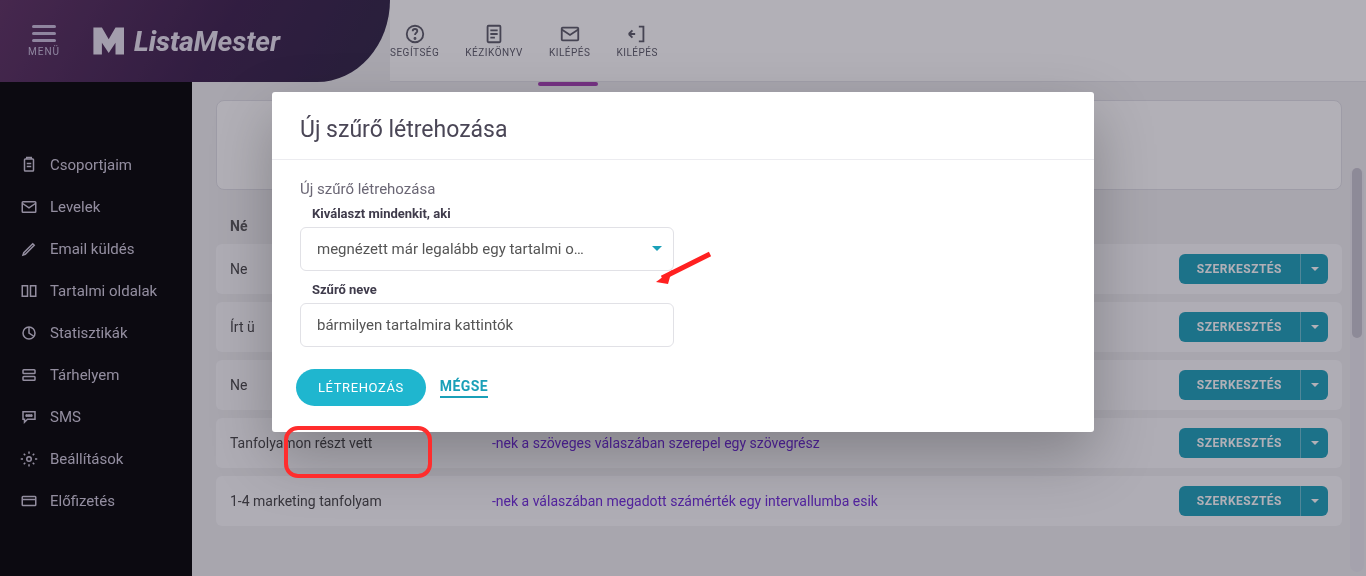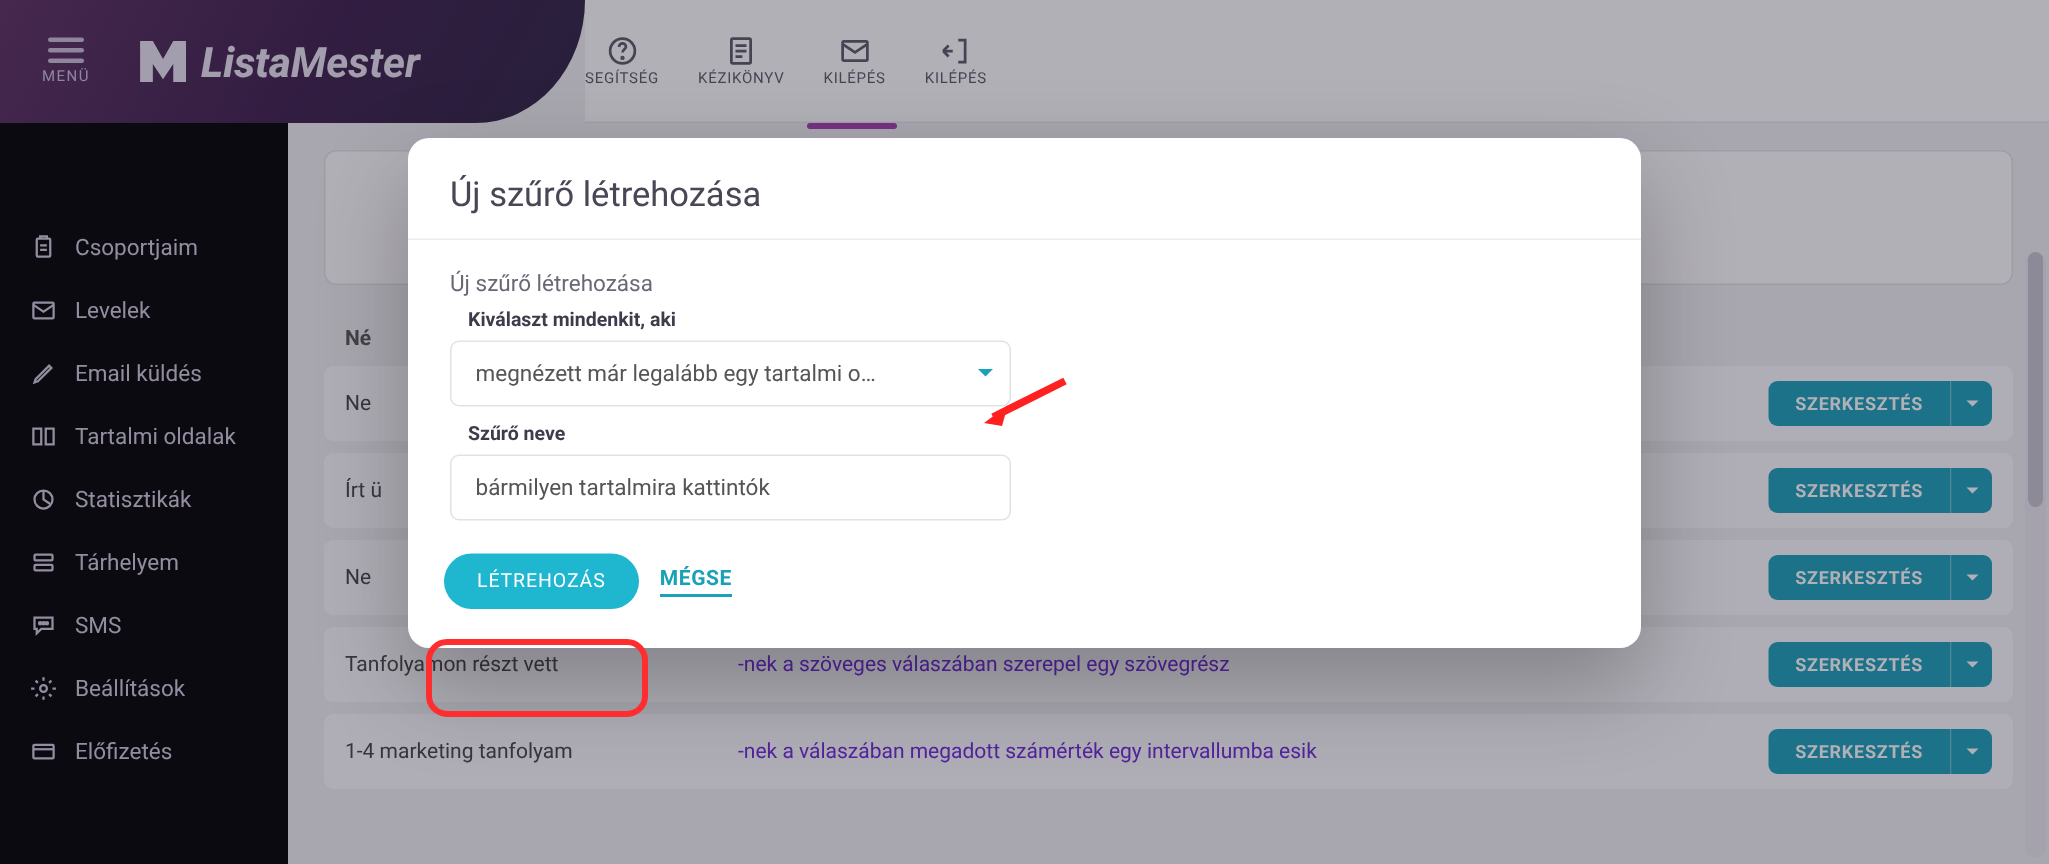--- a/index.html
+++ b/index.html
@@ -60,21 +60,21 @@
   .row .actions { display:flex; gap:0; }
   .btn-edit { background:#1aa0b8; color:#fff; font-size:12px; font-weight:700; letter-spacing:.5px; padding:8px 18px; border-radius:6px 0 0 6px; cursor:pointer;}
   .btn-edit-more { background:#1aa0b8; width:28px; display:flex; align-items:center; justify-content:center; border-left:1px solid rgba(255,255,255,.35); border-radius:0 6px 6px 0; cursor:pointer;}
   .btn-edit-more svg { width:10px; height:10px; fill:#fff;}
 
   
   .overlay {
     position:absolute; inset:0; background:rgba(34,30,48,.35); z-index:50;
     display:flex; align-items:flex-start; justify-content:center; padding-top:92px;
   }
-  .modal { width:822px; background:#fff; border-radius:14px; box-shadow:0 24px 60px rgba(0,0,0,.25); overflow:visible; position:relative;}
+  .modal { width:822px; background:#fff; border-radius:3px; box-shadow:0 24px 60px rgba(0,0,0,.25); overflow:visible; position:relative;}
   .modal-header { padding:24px 28px 16px; border-bottom:1px solid #ececf0;}
   .modal-title { font-size:23px; color:#4a4656;}
   .modal-body { padding:20px 28px 8px; color:#555;}
   .form-group-label { font-size:15px; color:#6b6775; margin-bottom:4px;}
   .field-label { font-size:13px; font-weight:700; color:#3f3b4b; margin:8px 0 6px 12px;}
   .select-like {
     width:374px; border:1px solid #e1e1e6; border-radius:6px; padding:12px 30px 12px 16px; font-size:15px; color:#555; position:relative; cursor:pointer;
     white-space:nowrap; overflow:hidden; text-overflow:ellipsis;
   }
   .select-caret { position:absolute; right:10px; top:50%; transform:translateY(-50%);}

